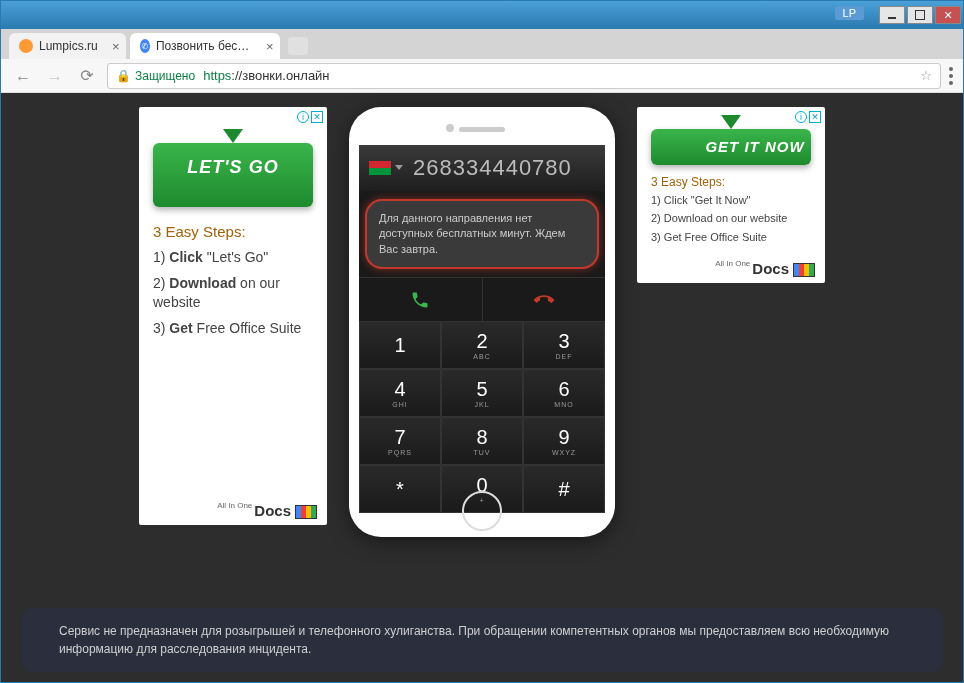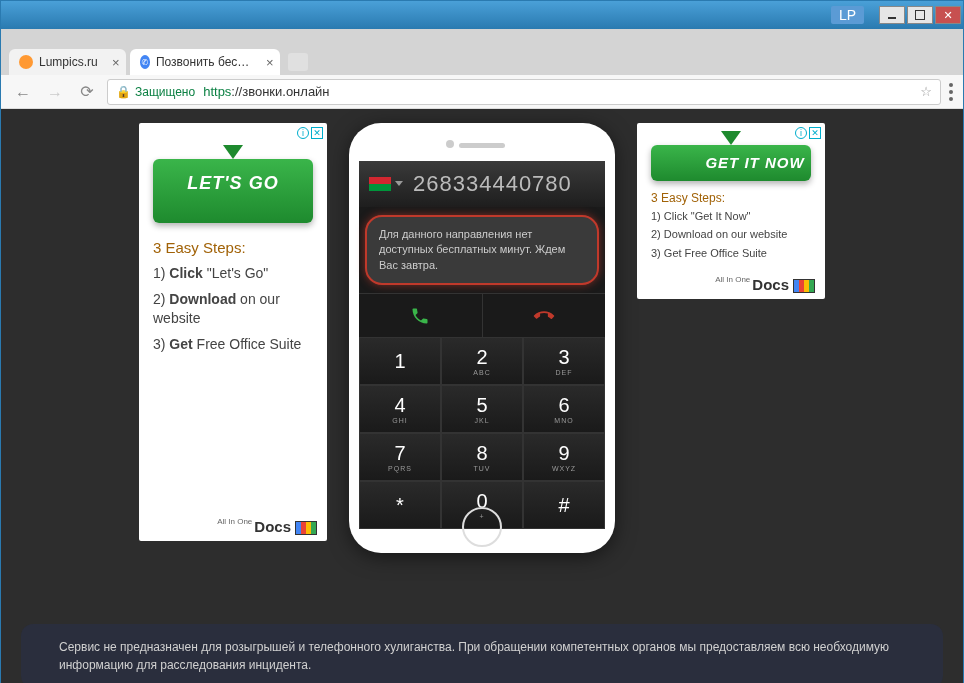--- a/index.html
+++ b/index.html
@@ -6,24 +6,24 @@
 body { font-family: Arial, sans-serif; background: #fff; width: 964px; height: 683px; overflow: hidden; position: relative; }
 
 
 .window { width: 964px; height: 683px; border: 1px solid #2a7ab0; background: #fff; }
 .titlebar { height: 28px; background: linear-gradient(#4aa0d8, #2a7ab0); display: flex; justify-content: flex-end; align-items: center; gap: 2px; padding-right: 2px; }
 .winbtn { width: 26px; height: 18px; background: #e6e6e6; border: 1px solid #888; font-size: 10px; display: flex; align-items: center; justify-content: center; cursor: pointer; }
 .winbtn.min::before { content: ''; width: 8px; height: 2px; background: #333; margin-top: 6px; }
 .winbtn.max::before { content: ''; width: 8px; height: 8px; border: 1px solid #333; }
 .winbtn.close { background: #c75050; color: #fff; }
 .winbtn.close::before { content: '✕'; font-size: 11px; }
-.lp { position: absolute; right: 100px; top: 6px; background: #5b9bd5; color: #fff; font-size: 14px; padding: 1px 8px; border-radius: 2px; }
-
-
-.tabstrip { height: 46px; background: #d4d4d4; display: flex; align-items: flex-end; padding-left: 8px; }
+.lp { position: absolute; right: 100px; top: 6px; background: #5b9bd5; color: #fff; font-size: 11px; padding: 1px 8px; border-radius: 2px; }
+
+
+.tabstrip { height: 30px; background: #d4d4d4; display: flex; align-items: flex-end; padding-left: 8px; }
 .tab { height: 26px; background: #f2f2f2; border-radius: 6px 6px 0 0; padding: 0 28px 0 10px; display: flex; align-items: center; font-size: 12px; color: #333; margin-right: 4px; position: relative; max-width: 150px; }
 .tab.active { background: #fff; }
 .tab-favicon { width: 14px; height: 14px; border-radius: 50%; margin-right: 6px; }
 .tab-favicon.orange { background: #ff9933; }
 .tab-favicon.blue { background: #4285f4; display: flex; align-items: center; justify-content: center; color: #fff; font-size: 8px; }
 .tab-close { position: absolute; right: 6px; font-size: 13px; color: #666; cursor: pointer; }
 .newtab { width: 20px; height: 18px; background: #e0e0e0; border-radius: 3px; margin-left: 4px; margin-bottom: 4px; }
 
 
 .urlbar { height: 34px; background: #f7f7f7; border-bottom: 1px solid #ddd; display: flex; align-items: center; padding: 0 10px; gap: 8px; }

